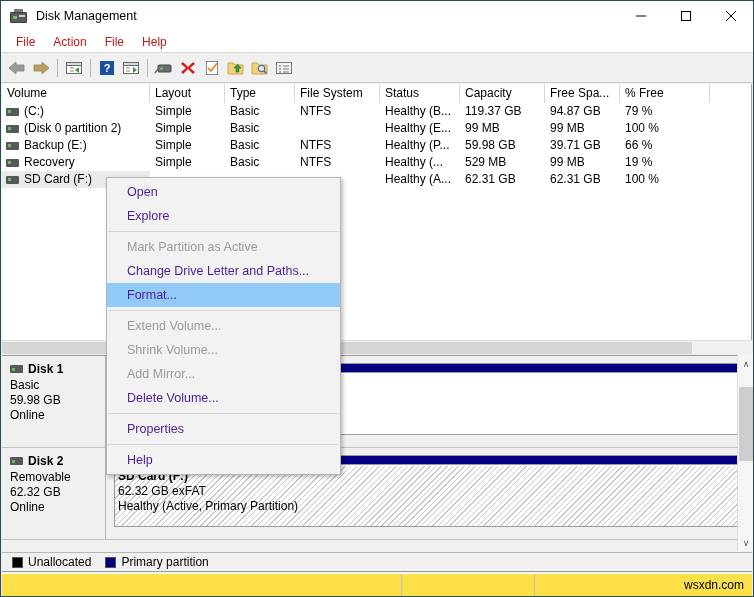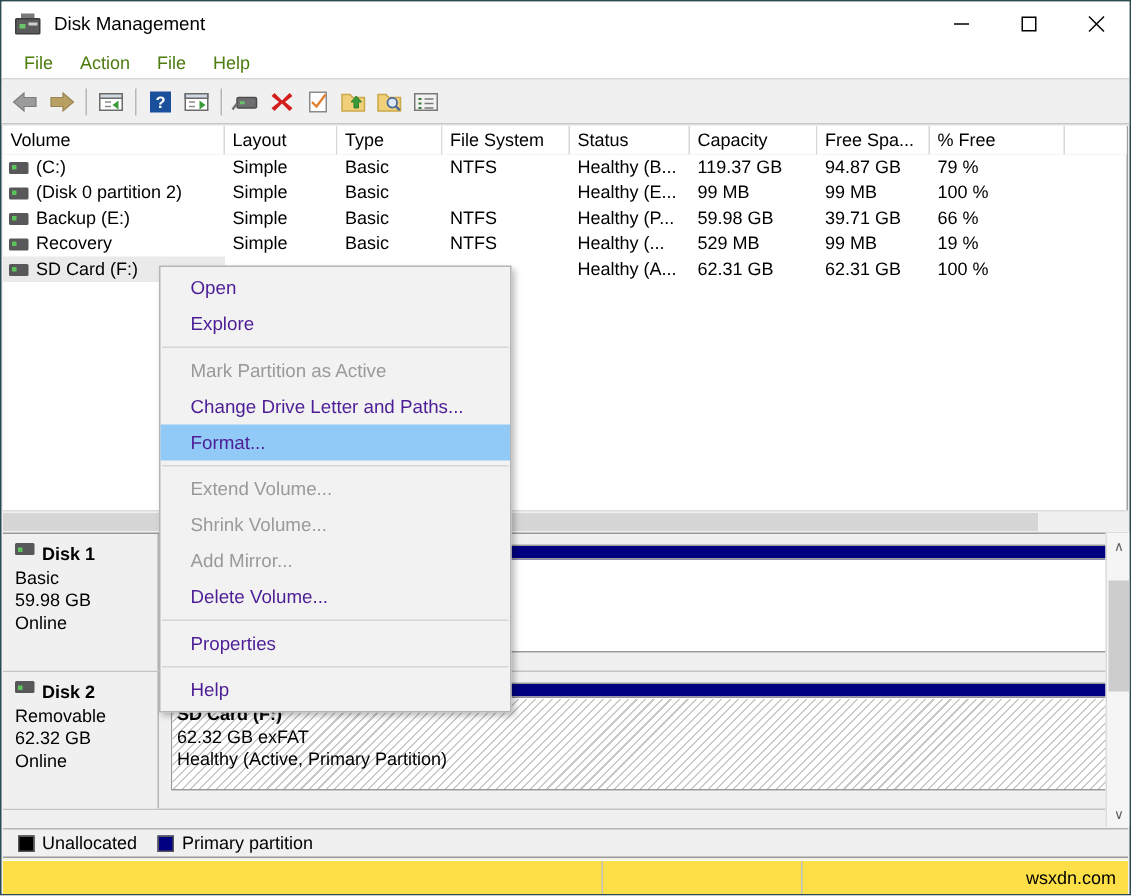--- a/index.html
+++ b/index.html
@@ -68,21 +68,21 @@
   .menubar {
     position: absolute; left: 0; top: 30px;
     width: 752px; height: 22px;
     background: #ffffff;
     display: flex; align-items: center;
     padding-left: 6px;
     border-bottom: 1px solid #d6d6d6;
   }
   .menu-item {
     padding: 2px 9px;
-    font-size: 12px; color: #4d7c0f;
+    font-size: 12px; color: #b91c1c;
   }
 
   
   .toolbar {
     position: absolute; left: 0; top: 53px;
     width: 752px; height: 29px;
     background: #f0f0f0;
     display: flex; align-items: center;
     padding-left: 4px;
     border-bottom: 1px solid #c8c8c8;
@@ -180,21 +180,21 @@
     display: flex;
     border-bottom: 1px solid #c4c4c4;
   }
   .disk-info {
     width: 104px; flex: none;
     background: #f0f0f0;
     border-right: 1px solid #b6b6b6;
     padding: 6px 0 0 8px;
   }
   .disk-title {
-    display: flex; align-items: flex-start;
+    display: flex; align-items: center;
     font-weight: bold; font-size: 12px; margin-bottom: 2px;
   }
   .disk-title .vol-ico { margin-right: 5px; }
   .disk-line { font-size: 12px; line-height: 15px; }
 
   .disk-graphic {
     flex: 1;
     padding: 7px 8px 7px 8px;
     position: relative;
   }

